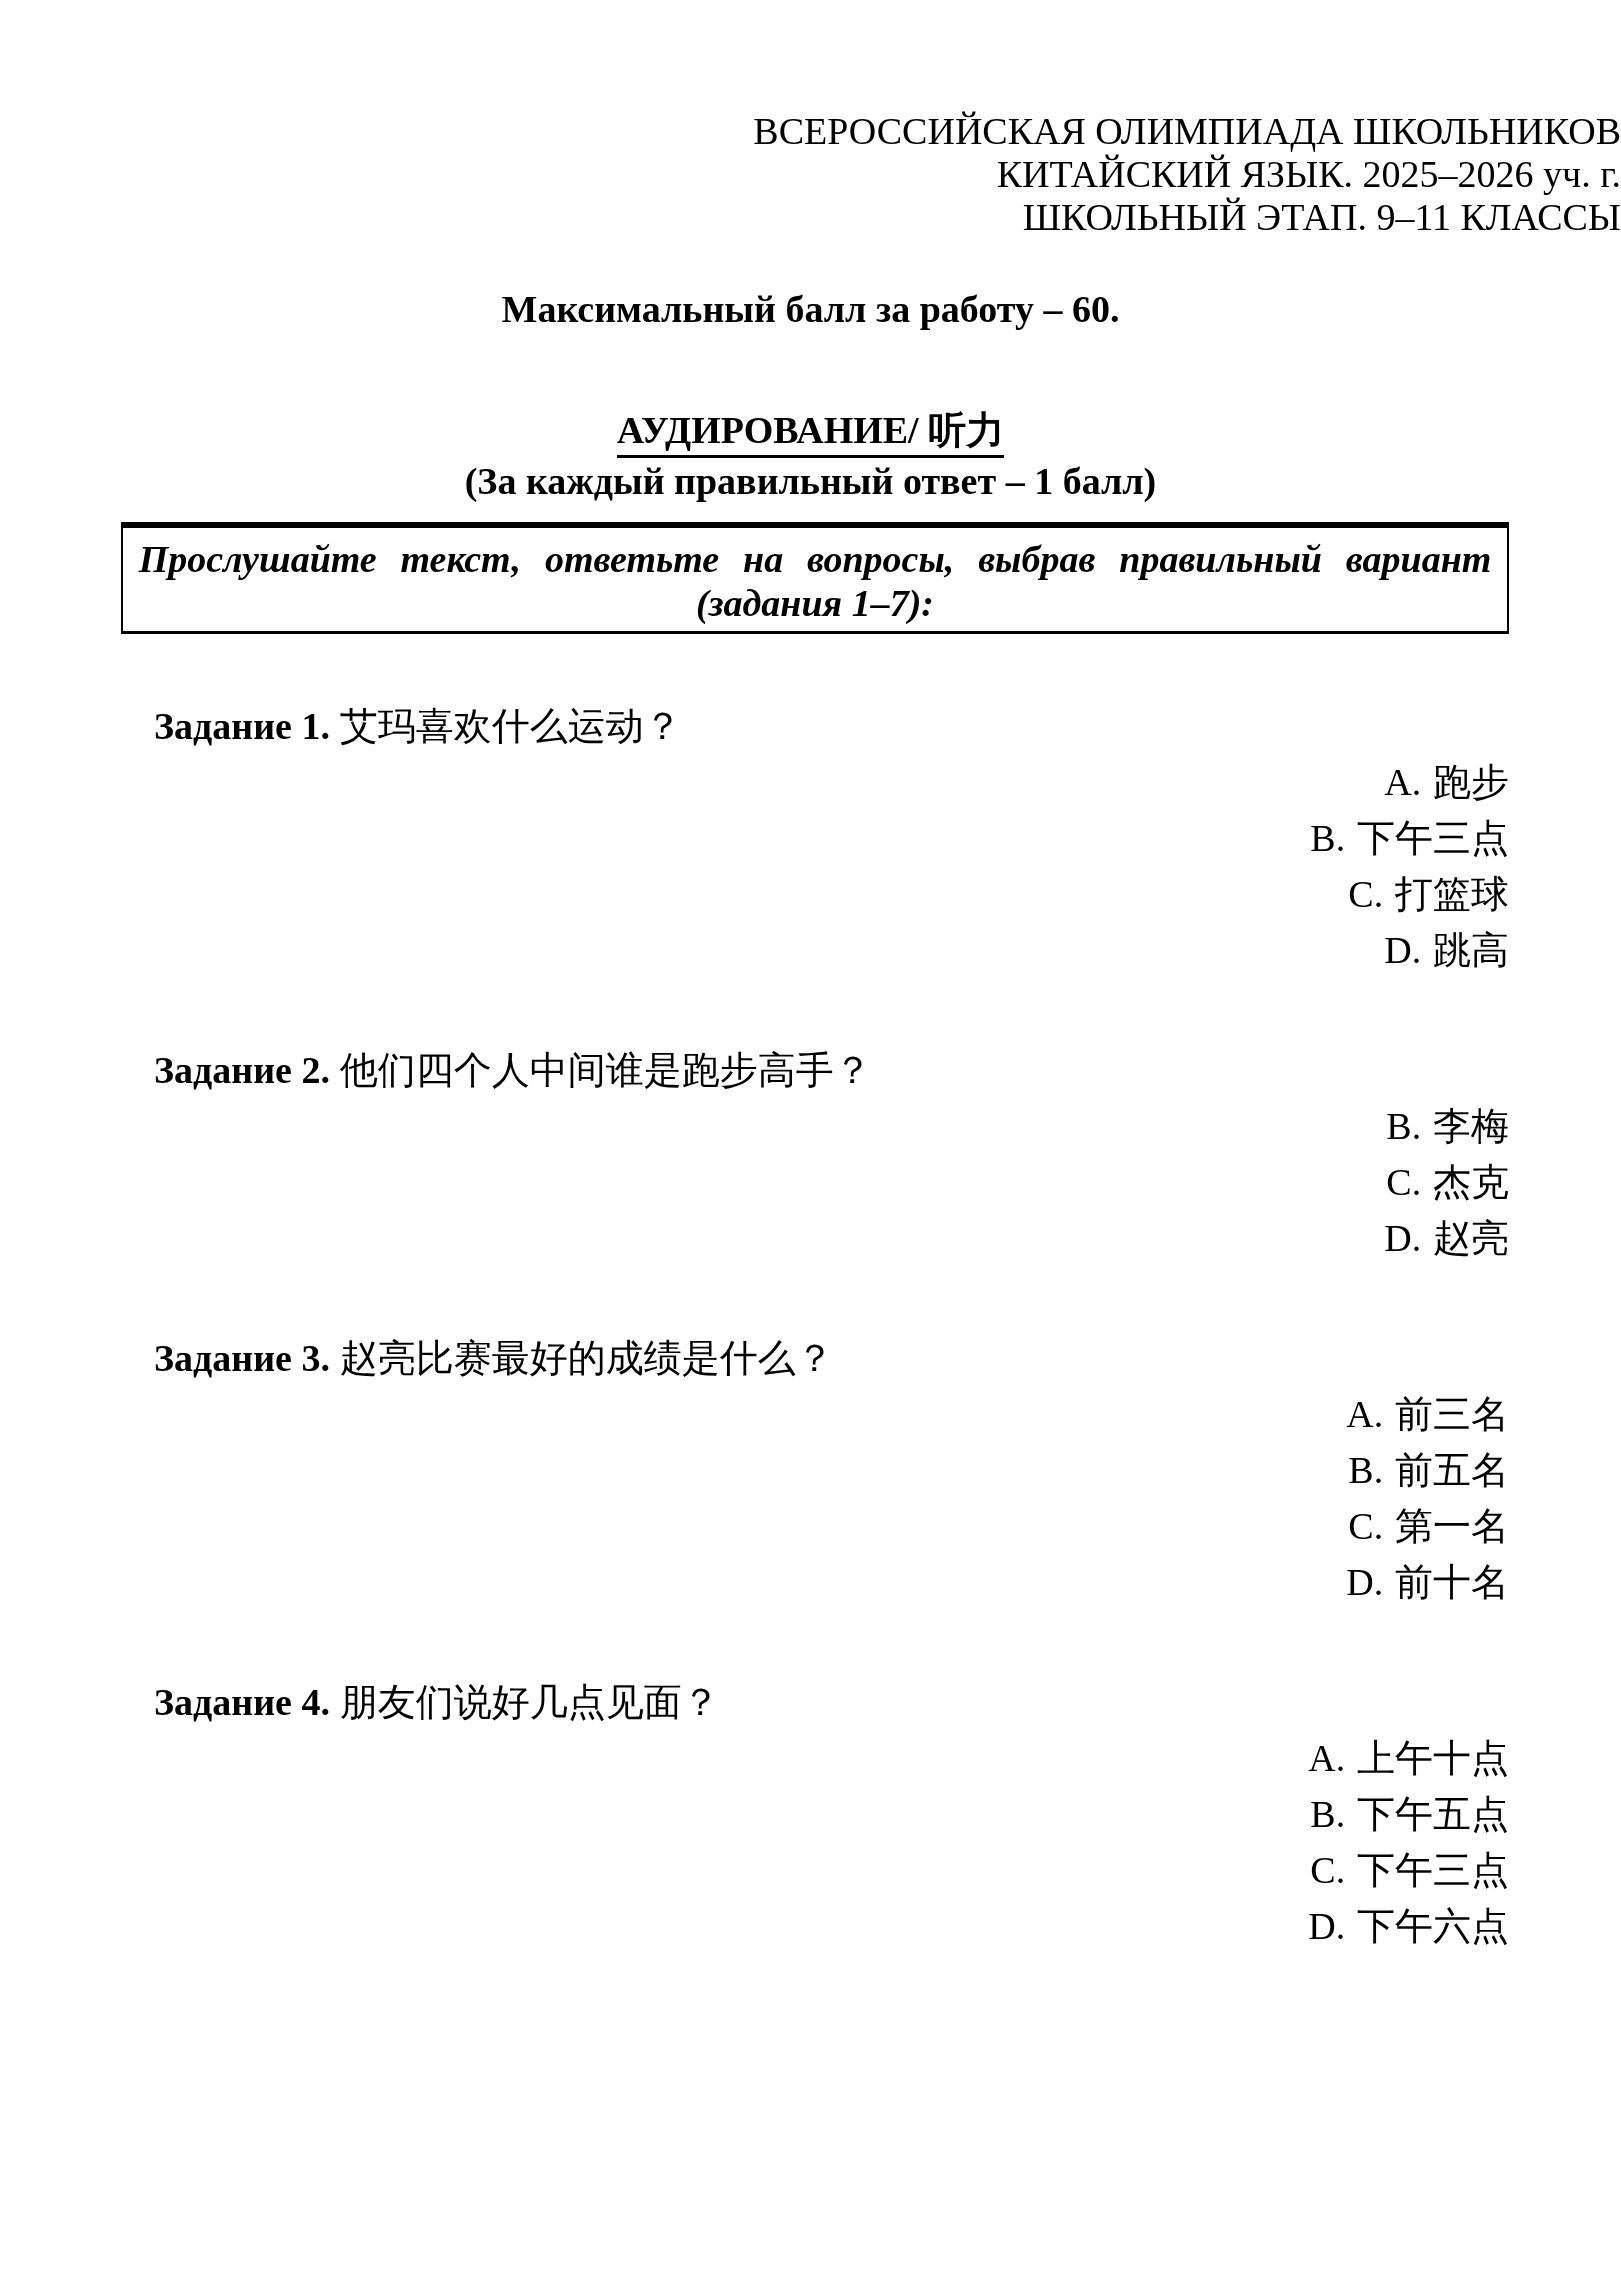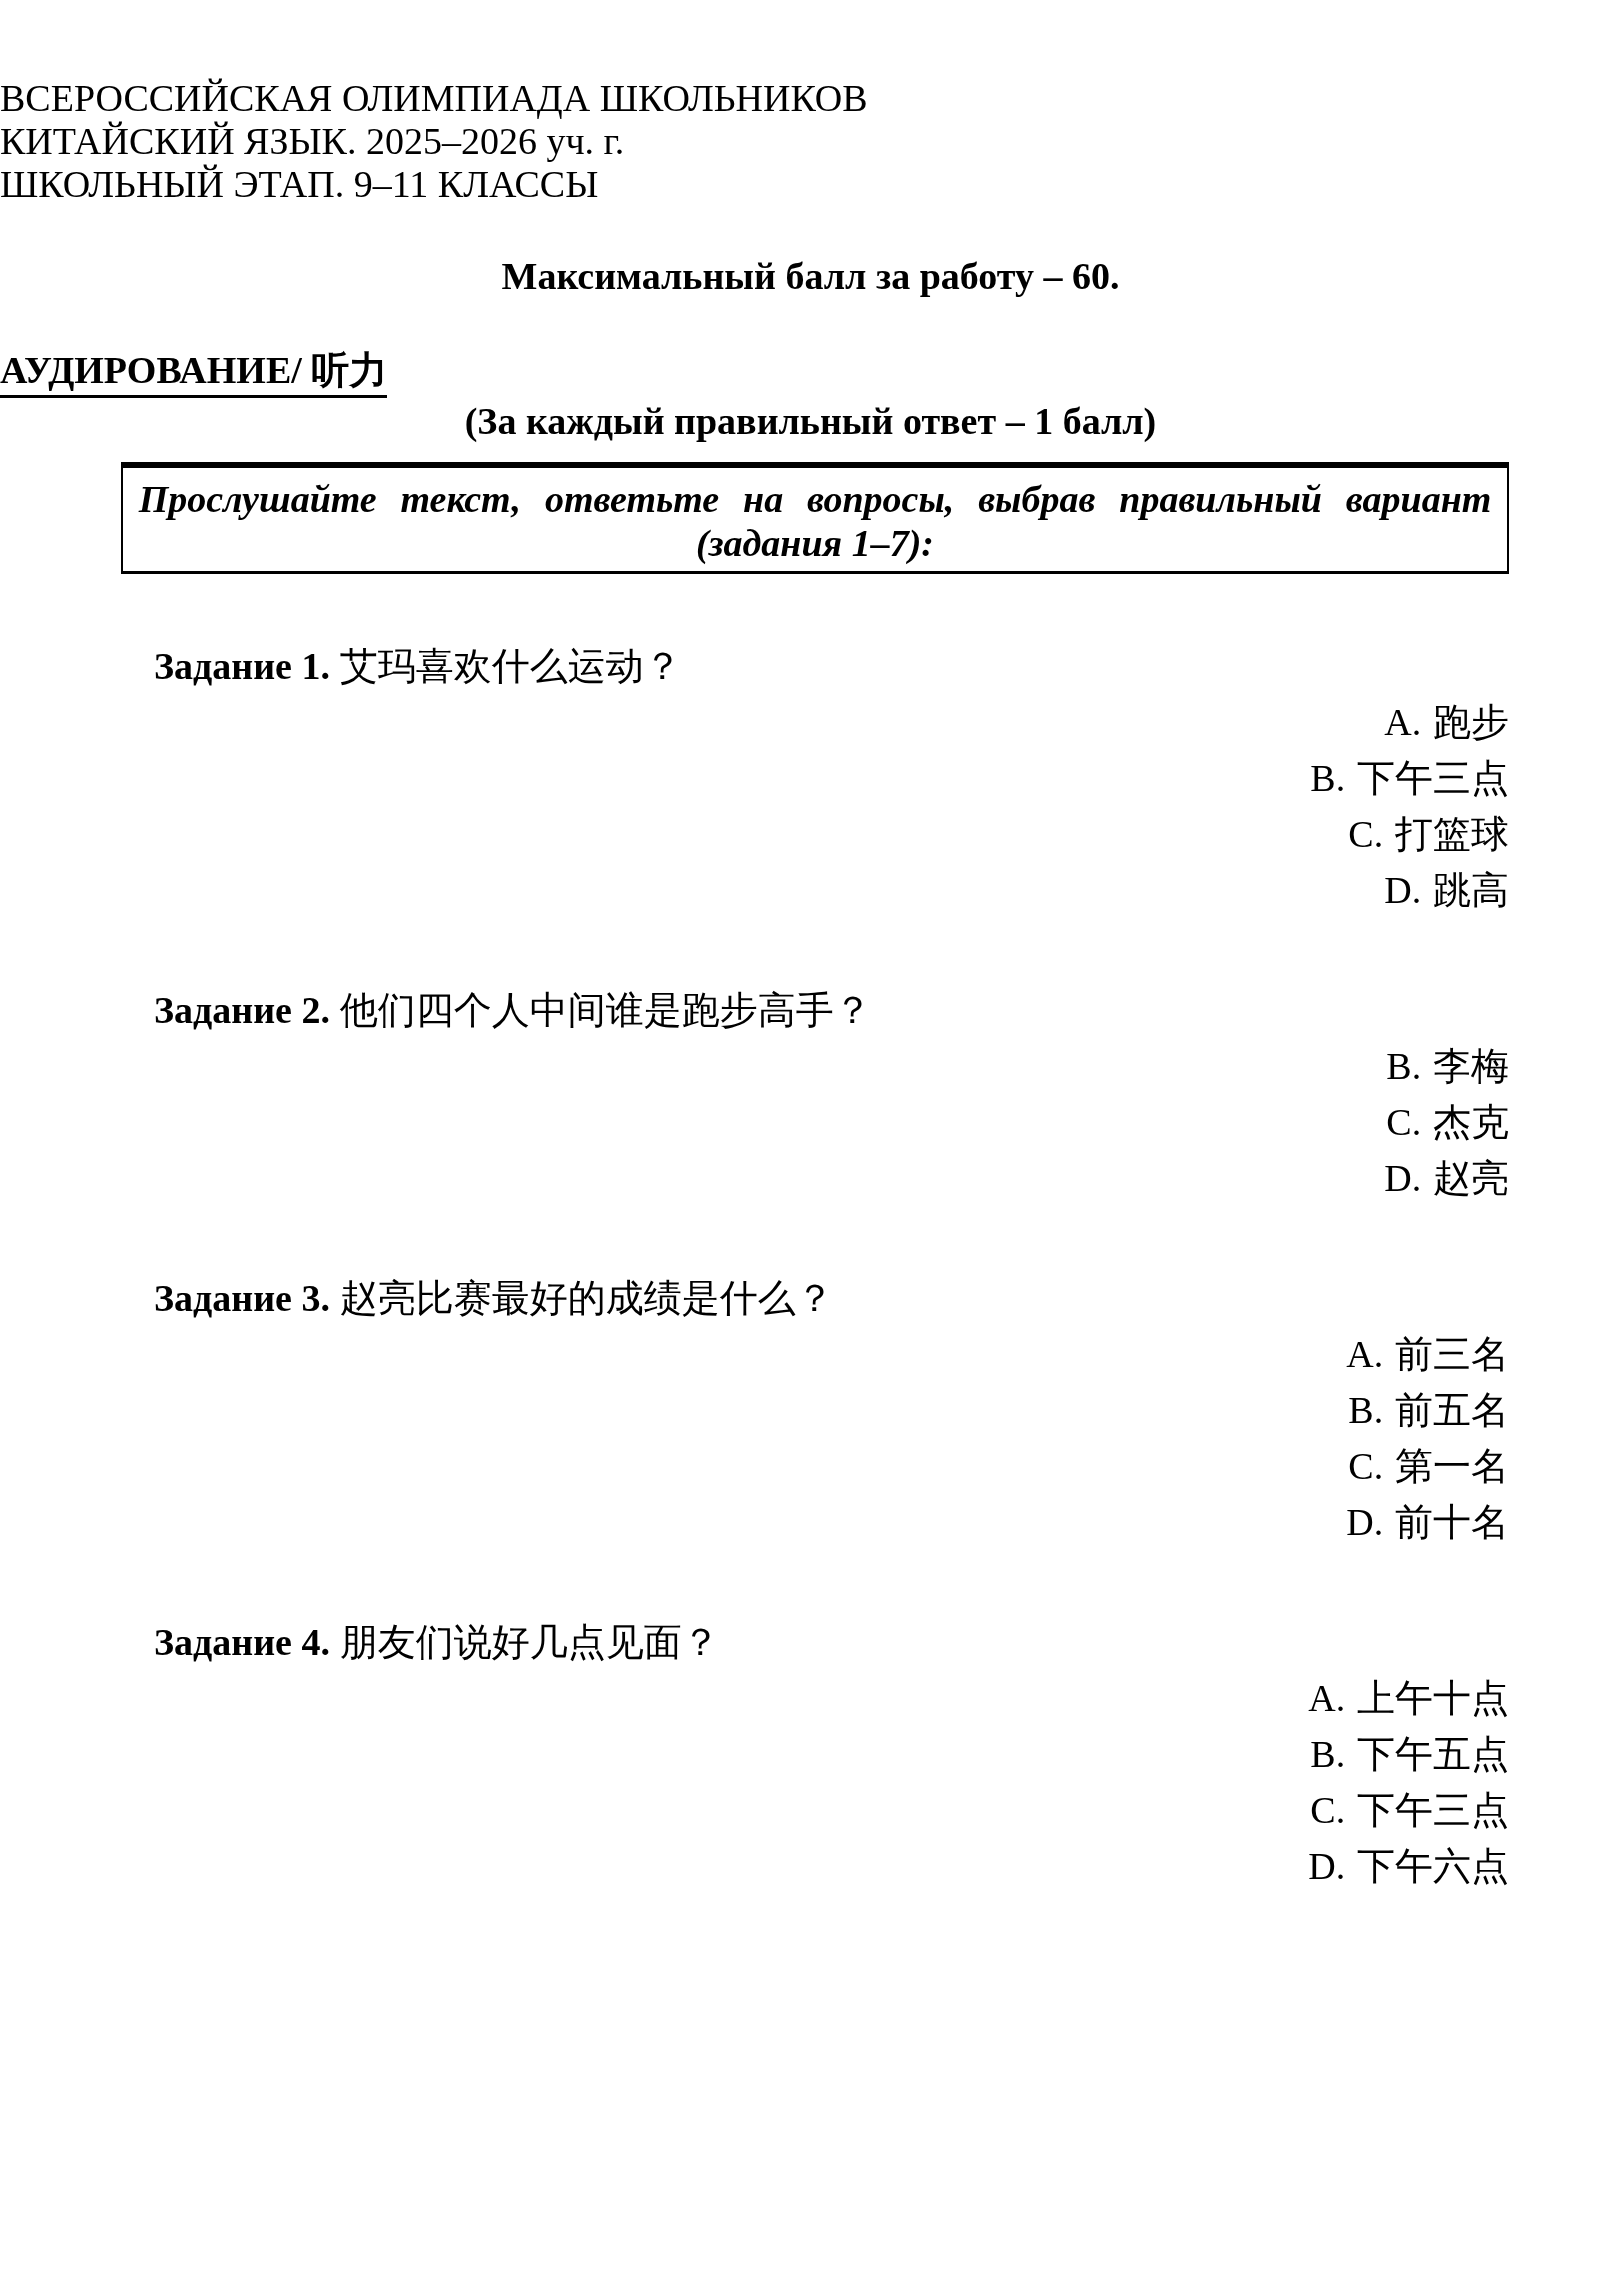--- a/index.html
+++ b/index.html
@@ -8,34 +8,34 @@
     width: 1621px;
     height: 2293px;
     background: #ffffff;
     color: #000000;
     font-family: "Liberation Serif", "DejaVu Serif", serif;
     font-size: 38px;
     overflow: hidden;
     box-sizing: border-box;
   }
   .header {
-    padding-top: 77px;
-    text-align: left;
+    padding-top: 110px;
+    text-align: right;
     line-height: 43px;
   }
   .header .title-line { white-space: nowrap; }
   .max-score {
     margin-top: 49px;
     text-align: center;
     font-weight: bold;
     line-height: 43px;
   }
   .section-title-wrap {
-    margin-top: 51px;
-    text-align: left;
+    margin-top: 78px;
+    text-align: center;
     line-height: 43px;
   }
   .section-title {
     display: inline-block;
     font-weight: bold;
     border-bottom: 3.9px solid #000000;
     padding-bottom: 2.9px;
   }
   .section-note {
     text-align: center;

